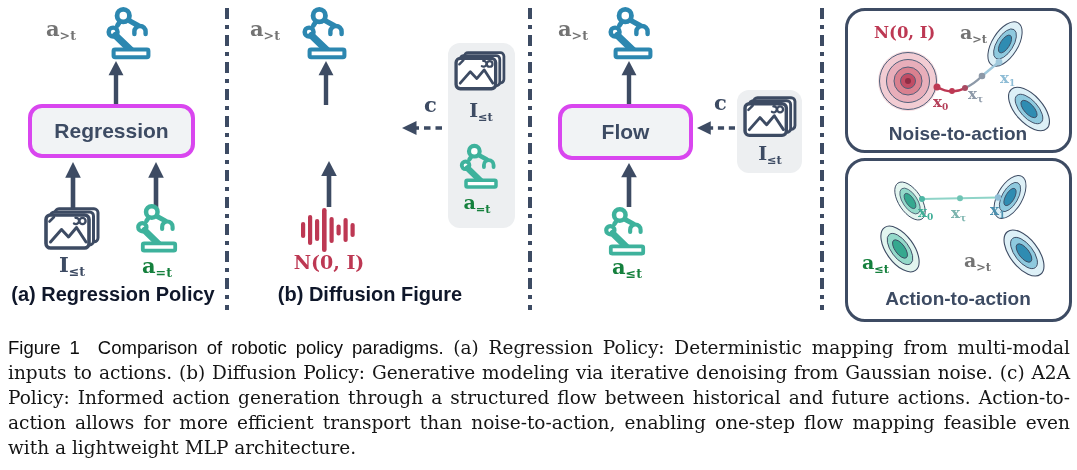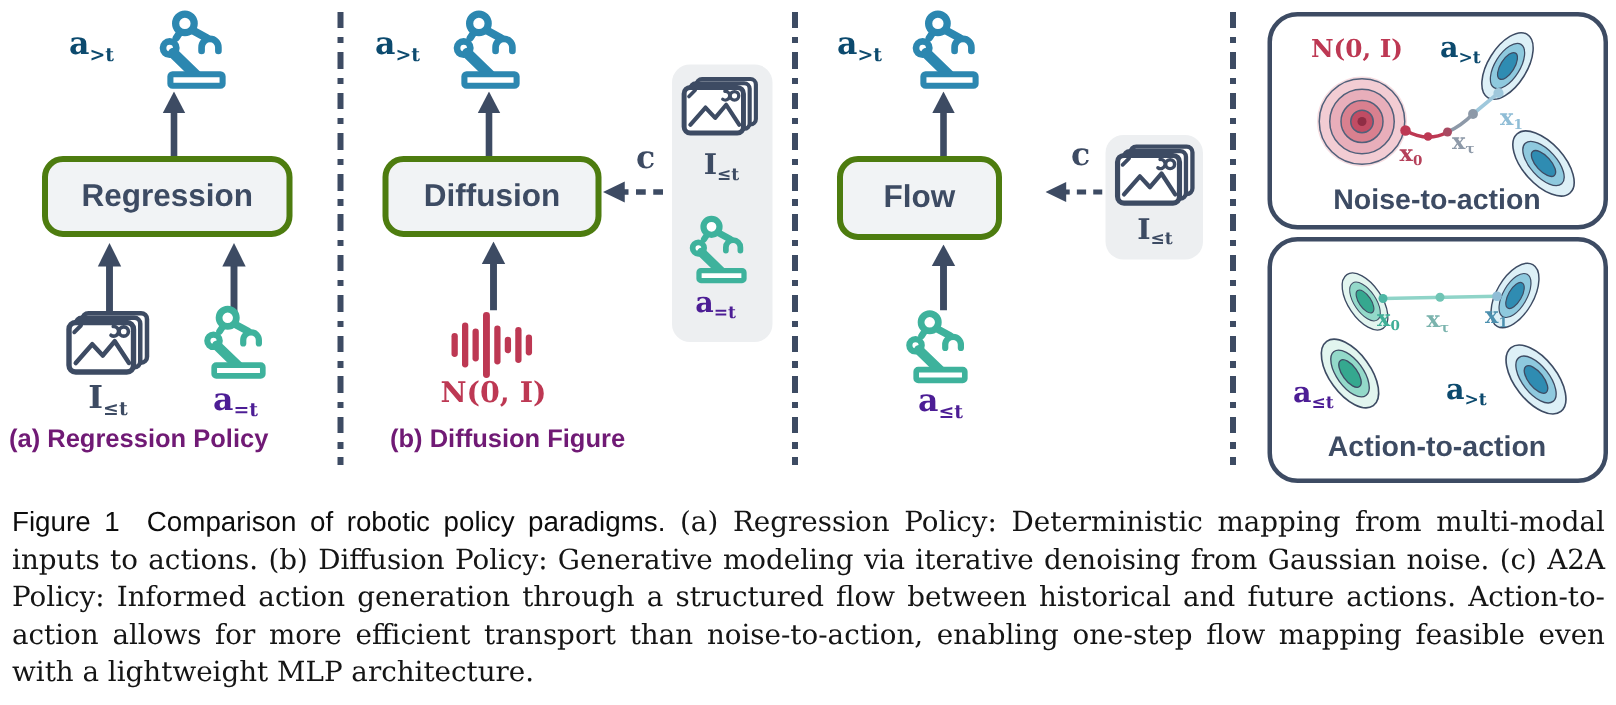--- a/index.html
+++ b/index.html
@@ -1,35 +1,35 @@
 <!DOCTYPE html>
 <html><head>
 <meta charset="utf-8">
 <style>
   html,body{margin:0;padding:0;background:#fff;}
   .stage{position:relative;width:1077px;height:470px;background:#fff;overflow:hidden;
          font-family:"Liberation Sans",sans-serif;}
   .abs{position:absolute;}
   
-  .pbox{background:#f1f3f5;border:4px solid #4d7c0f;border-radius:14px;
+  .pbox{background:#f1f3f5;border:4px solid #d946ef;border-radius:14px;
         display:flex;align-items:center;justify-content:center;
         font-weight:bold;font-size:21px;color:#3d4b63;}
   .sidebox{background:#edeff1;border-radius:12px;}
   
   .divider{width:4px;background:repeating-linear-gradient(to bottom,
            #3d4b63 0 11px,transparent 11px 17px,#3d4b63 17px 21px,transparent 21px 27px);}
   
   .ml{font-family:"DejaVu Serif",serif;font-weight:bold;font-size:21px;color:#3d4b63;
       white-space:nowrap;line-height:1;}
   .ml sub{font-size:0.6em;vertical-align:-0.35em;}
-  .ml.blue{color:#0c4a6e;} .ml.green{color:#4c1d95;} .ml.red{color:#bd3853;}
+  .ml.blue{color:#737373;} .ml.green{color:#15803d;} .ml.red{color:#bd3853;}
   .ml.small{font-size:15px;} .ml.mid{font-size:19px;}
   .mitalic{}
   .center{text-align:center;}
-  .panel-caption{font-weight:bold;font-size:17px;color:#701a75;text-align:left;}
+  .panel-caption{font-weight:bold;font-size:20px;color:#0f172a;text-align:center;}
   
   .rpanel{border:3.5px solid #3d4b63;border-radius:20px;background:#fff;box-sizing:border-box;}
   .rcaption{font-weight:bold;font-size:19px;color:#3d4b63;text-align:center;}
   
   .figcap{font-family:"DejaVu Serif","Liberation Serif",serif;font-size:18.5px;color:#151515;
           text-align:justify;line-height:1.345;}
   .seg-bold-sans{font-family:"Liberation Sans",sans-serif;font-weight:normal;color:#0c0c0c;}
   .seg-serif{}
   .seg-serif-italic{}
 </style>
@@ -120,23 +120,20 @@
 
   <div class="divider abs" style="left:225px;top:8px;height:302px;"></div>
 
   <span class="ml blue abs" style="left:250px;top:18px;"><span>a</span><sub>&gt;t</sub></span>
   <svg class="abs" style="left:298px;top:5px;color:#2c87b0;" width="58" height="58" viewBox="0 0 60 60">
       <use href="#robot-arm"></use>
     </svg>
   <svg class="abs" style="left:315px;top:61px;" width="22" height="44" viewBox="0 0 22 46">
       <use href="#arrow-up"></use>
     </svg>
-  <div class="pbox abs" style="left:255px;top:104px;width:146px;height:54px;box-sizing:border-box;">
-      <span>Diffusion</span>
-    </div>
   <svg class="abs" style="left:318px;top:161px;" width="22" height="46" viewBox="0 0 22 46" preserveAspectRatio="none">
       <use href="#arrow-up"></use>
     </svg>
   <svg class="abs" style="left:300px;top:207px;" width="58" height="46" viewBox="0 0 58 46">
       <use href="#wave"></use>
     </svg>
   <span class="ml red mitalic abs center" style="left:274px;top:253px;width:110px;font-size:19px;">N(0, I)</span>
   <div class="panel-caption abs" style="left:260px;top:283px;width:220px;">(b) Diffusion Figure</div>
   <div class="sidebox abs" style="left:448px;top:43px;width:67px;height:185px;"></div>
   <svg class="abs" style="left:452px;top:51px;" width="56" height="46" viewBox="0 0 60 50">
@@ -154,21 +151,21 @@
 
   <div class="divider abs" style="left:528px;top:8px;height:302px;"></div>
 
   <span class="ml blue abs" style="left:558px;top:18px;"><span>a</span><sub>&gt;t</sub></span>
   <svg class="abs" style="left:604px;top:5px;color:#2c87b0;" width="58" height="58" viewBox="0 0 60 60">
       <use href="#robot-arm"></use>
     </svg>
   <svg class="abs" style="left:618px;top:61px;" width="22" height="44" viewBox="0 0 22 46">
       <use href="#arrow-up"></use>
     </svg>
-  <div class="pbox abs" style="left:558px;top:104px;width:110px;height:56px;box-sizing:border-box;">
+  <div class="pbox abs" style="left:558px;top:104px;width:135px;height:56px;box-sizing:border-box;">
       <span>Flow</span>
     </div>
   <svg class="abs" style="left:618px;top:163px;" width="22" height="44" viewBox="0 0 22 46" preserveAspectRatio="none">
       <use href="#arrow-up"></use>
     </svg>
   <svg class="abs" style="left:600px;top:205px;color:#3eb29c;" width="54" height="54" viewBox="0 0 60 60">
       <use href="#robot-arm"></use>
     </svg>
   <span class="ml green abs center" style="left:597px;top:256px;width:60px;"><span>a</span><sub>≤t</sub></span>
   <div class="sidebox abs" style="left:737px;top:90px;width:65px;height:83px;"></div>

